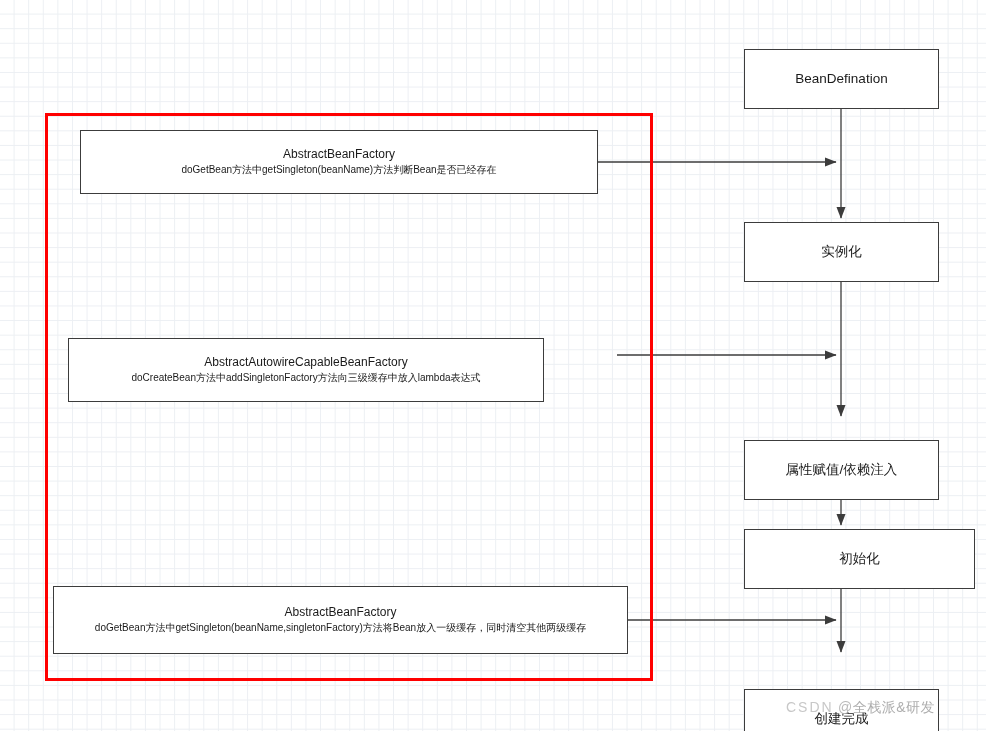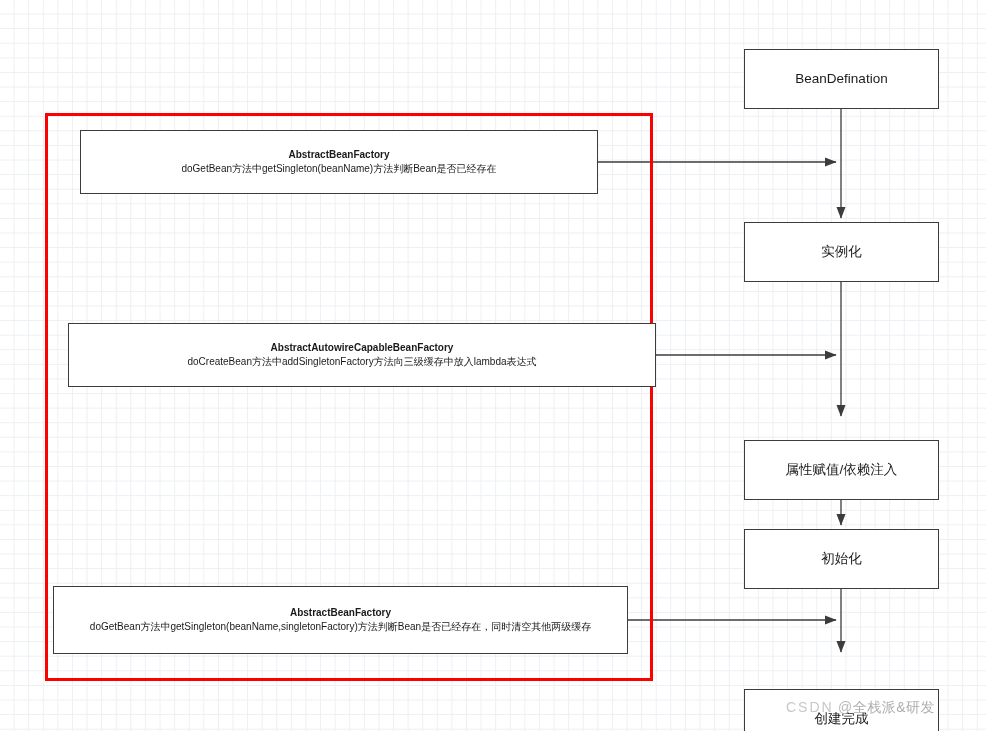--- a/index.html
+++ b/index.html
@@ -33,22 +33,22 @@
     align-items: center;
     justify-content: center;
     flex-direction: column;
     text-align: center;
     color: #1a1a1a;
     font-size: 13.5px;
     line-height: 1.45;
     padding: 4px 8px;
   }
   .node .title {
-    font-weight: bold;
-    font-size: 10px;
+    font-weight: normal;
+    font-size: 12px;
   }
   .node .sub {
     font-size: 10px;
     font-weight: normal;
   }
   .node.plain {
     font-size: 13.5px;
   }
   .highlight-box {
     position: absolute;
@@ -101,43 +101,43 @@
     <line x1="628" y1="620" x2="836" y2="620" stroke="#3c3c3c" stroke-width="1.3" marker-end="url(#arrowhead)"></line>
   </svg>
 
   <div class="highlight-box" style="left:45px; top:113px; width:608px; height:568px;"></div>
 
   <div class="node" style="left:80px; top:130px; width:518px; height:64px;">
     <div class="title">AbstractBeanFactory</div>
     <div class="sub">doGetBean方法中getSingleton(beanName)方法判断Bean是否已经存在</div>
   </div>
 
-  <div class="node" style="left:68px; top:323px; width:588px; height:64px;">
+  <div class="node" style="left:68px; top:338px; width:476px; height:64px;">
     <div class="title">AbstractAutowireCapableBeanFactory</div>
     <div class="sub">doCreateBean方法中addSingletonFactory方法向三级缓存中放入lambda表达式</div>
   </div>
 
   <div class="node" style="left:53px; top:586px; width:575px; height:68px;">
     <div class="title">AbstractBeanFactory</div>
-    <div class="sub">doGetBean方法中getSingleton(beanName,singletonFactory)方法判断Bean是否已经存在，同时清空其他两级缓存</div>
+    <div class="sub">doGetBean方法中getSingleton(beanName,singletonFactory)方法将Bean放入一级缓存，同时清空其他两级缓存</div>
   </div>
 
   <div class="node plain" style="left:744px; top:49px; width:195px; height:60px;">
     <div>BeanDefination</div>
   </div>
 
   <div class="node plain" style="left:744px; top:222px; width:195px; height:60px;">
     <div>实例化</div>
   </div>
 
   <div class="node plain" style="left:744px; top:420px; width:195px; height:60px;margin-top:20px;">
     <div>属性赋值/依赖注入</div>
   </div>
 
-  <div class="node plain" style="left:744px; top:529px; width:195px; height:60px;">
+  <div class="node plain" style="left:744px; top:529px; width:231px; height:60px;">
     <div>初始化</div>
   </div>
 
   <div class="node plain" style="left:744px; top:656px; width:195px; height:60px;margin-top:33px;">
     <div>创建完成</div>
   </div>
 
   <div class="watermark" style="left:786px; top:699px;">
     <span class="csdn">CSDN</span><span> @</span><span class="author">全栈派&amp;研发</span>
   </div>

